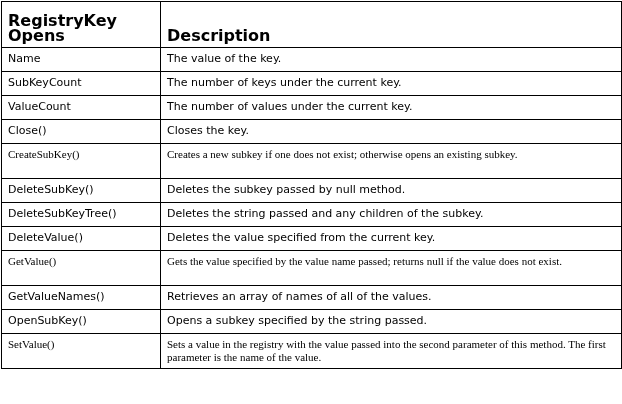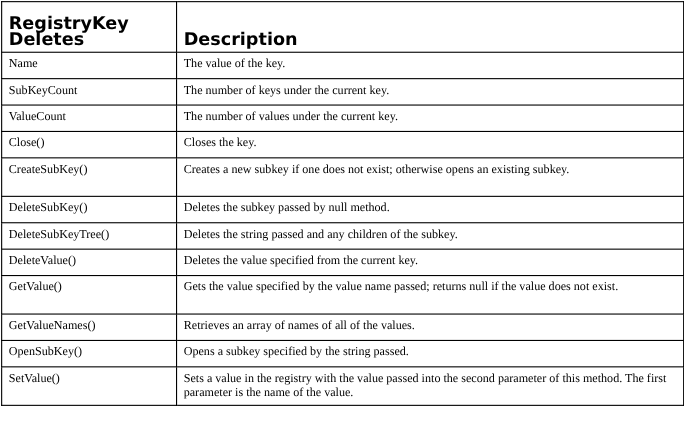--- a/index.html
+++ b/index.html
@@ -17,34 +17,34 @@
     border: 1px solid #000;
     padding: 3px 6px 3px 6px;
     vertical-align: top;
     text-align: left;
     line-height: 13px;
   }
   th { font-weight: bold; font-size: 16px; vertical-align: bottom; padding-bottom: 4px; line-height: 15px; }
   col.c1 { width: 159px; }
   col.c2 { width: 461px; }
   tr.h td, tr.h th { height: 38px; }
-  tr.r1 td { height: 16px; padding-top: 4px; font-family: Liberation Serif, serif; }
+  tr.r1 td { height: 16px; padding-top: 4px; }
   tr.r2 td { height: 27px; padding-top: 4px; font-family: Liberation Serif, serif; }
 </style>
 </head>
 <body>
 
 <table>
   <colgroup>
       <col class="c1">
       <col class="c2">
     </colgroup>
   <tbody>
       <tr class="h">
-    <th><span>RegistryKey</span><br><span>Deletes</span></th>
+    <th><span>RegistryKey</span><br><span>Opens</span></th>
     <th>Description</th>
   </tr>
   <tr class="r1">
         <td>Name</td>
         <td>The value of the key.</td>
       </tr>
   <tr class="r1">
         <td>SubKeyCount</td>
         <td>The number of keys under the current key.</td>
       </tr>

